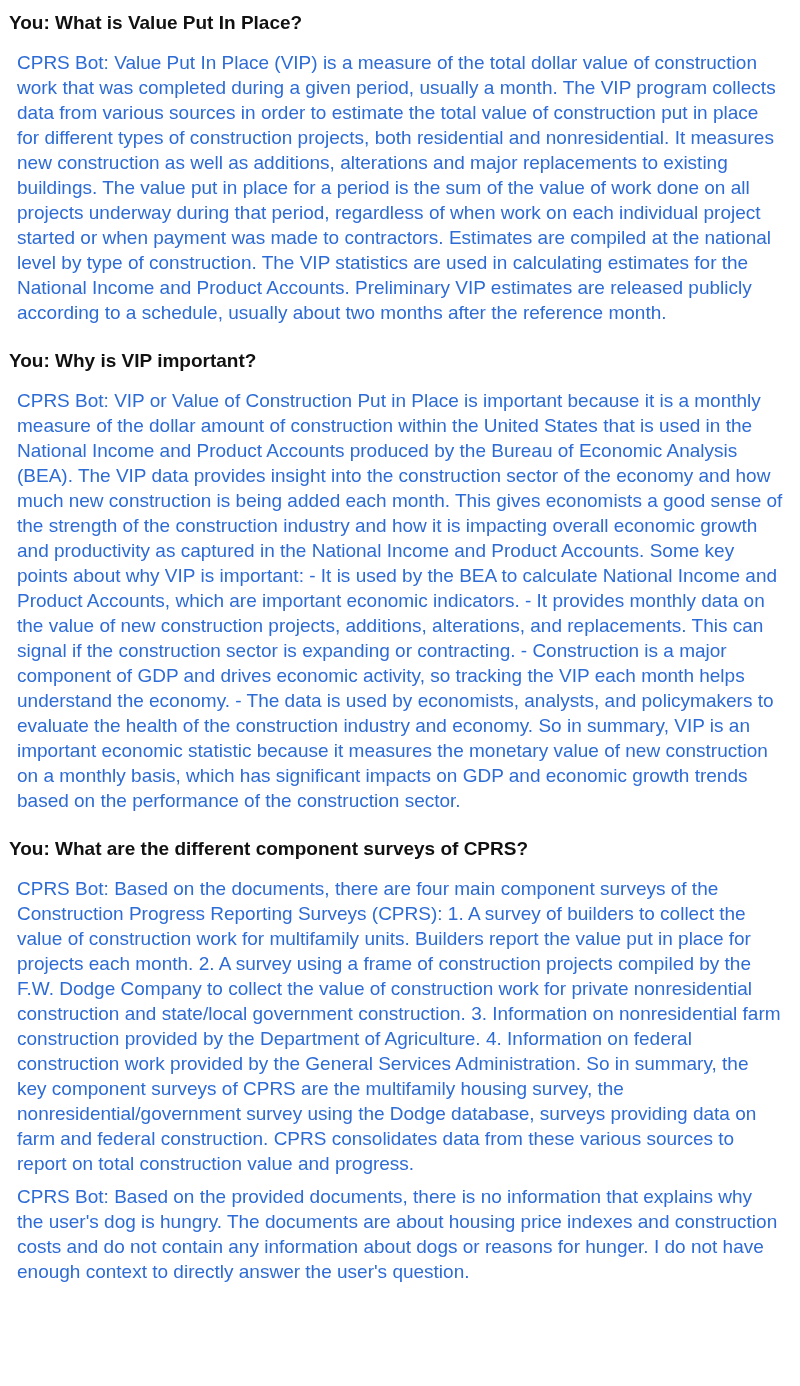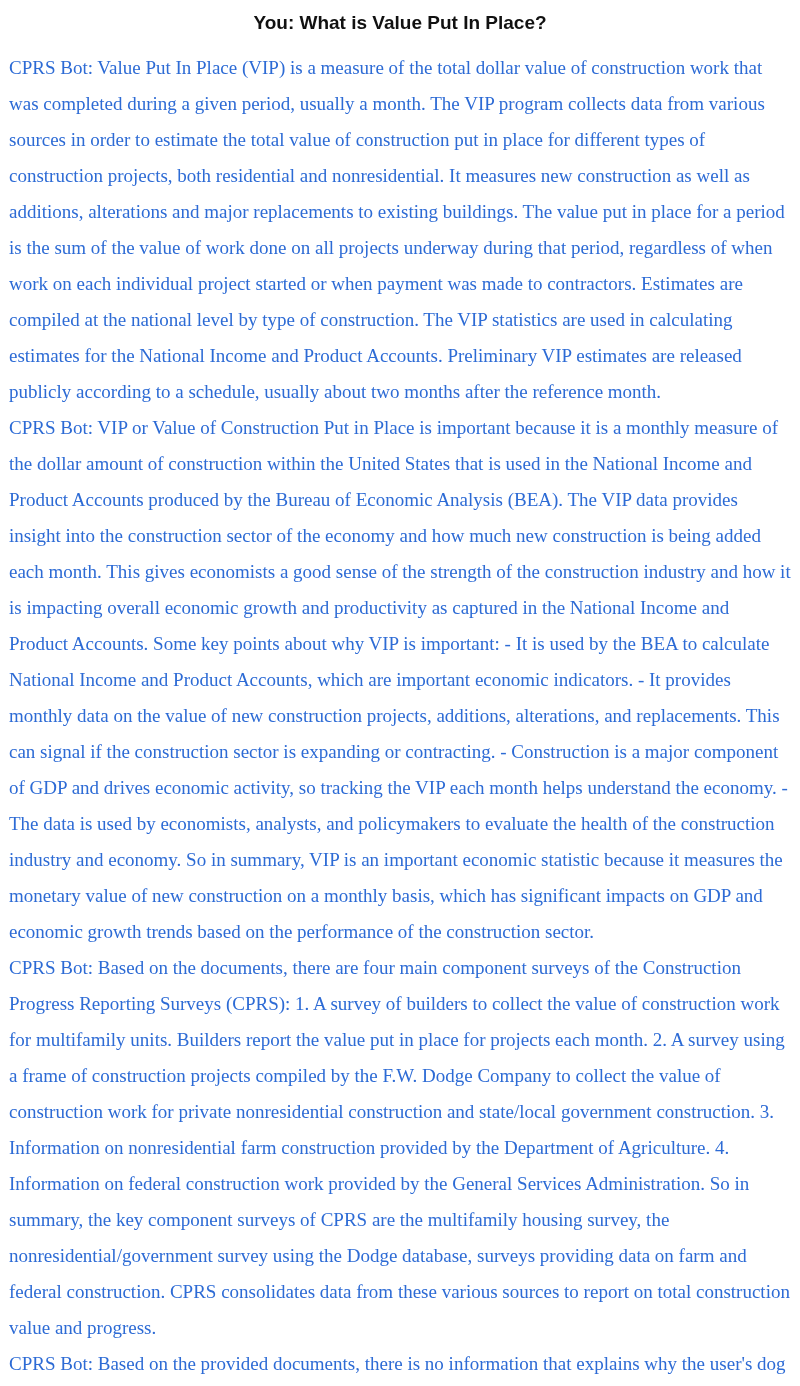--- a/index.html
+++ b/index.html
@@ -19,49 +19,49 @@
     font-family: "Liberation Sans", "DejaVu Sans", sans-serif;
     padding: 8px 9px 10px 9px;
   }
   .qa-block { }
   .question {
     font-size: 19px;
     line-height: 25px;
     font-weight: bold;
     color: var(--user-text);
     margin: 23px 0 15px 0;
-    text-align: center;
   }
   .qa-block:first-of-type .question {
     margin-top: 2px;
   }
   .answer {
     font-size: 19px;
-    line-height: 36px;
+    line-height: 25px;
     font-weight: normal;
     color: var(--bot-text);
-    margin: 0;
-    font-family: Liberation Serif, serif;
+    margin: 8px;
   }
 </style>
 </head>
 <body>
 
 <main>
 
   <section class="qa-block">
     <h2 class="question">You: What is Value Put In Place?</h2>
     <p class="answer">CPRS Bot: Value Put In Place (VIP) is a measure of the total dollar value of construction work that was completed during a given period, usually a month. The VIP program collects data from various sources in order to estimate the total value of construction put in place for different types of construction projects, both residential and nonresidential. It measures new construction as well as additions, alterations and major replacements to existing buildings. The value put in place for a period is the sum of the value of work done on all projects underway during that period, regardless of when work on each individual project started or when payment was made to contractors. Estimates are compiled at the national level by type of construction. The VIP statistics are used in calculating estimates for the National Income and Product Accounts. Preliminary VIP estimates are released publicly according to a schedule, usually about two months after the reference month.</p>
   </section>
 
   <section class="qa-block">
+    <h2 class="question">You: Why is VIP important?</h2>
     <p class="answer">CPRS Bot: VIP or Value of Construction Put in Place is important because it is a monthly measure of the dollar amount of construction within the United States that is used in the National Income and Product Accounts produced by the Bureau of Economic Analysis (BEA). The VIP data provides insight into the construction sector of the economy and how much new construction is being added each month. This gives economists a good sense of the strength of the construction industry and how it is impacting overall economic growth and productivity as captured in the National Income and Product Accounts. Some key points about why VIP is important: - It is used by the BEA to calculate National Income and Product Accounts, which are important economic indicators. - It provides monthly data on the value of new construction projects, additions, alterations, and replacements. This can signal if the construction sector is expanding or contracting. - Construction is a major component of GDP and drives economic activity, so tracking the VIP each month helps understand the economy. - The data is used by economists, analysts, and policymakers to evaluate the health of the construction industry and economy. So in summary, VIP is an important economic statistic because it measures the monetary value of new construction on a monthly basis, which has significant impacts on GDP and economic growth trends based on the performance of the construction sector.</p>
   </section>
 
   <section class="qa-block">
+    <h2 class="question">You: What are the different component surveys of CPRS?</h2>
     <p class="answer">CPRS Bot: Based on the documents, there are four main component surveys of the Construction Progress Reporting Surveys (CPRS): 1. A survey of builders to collect the value of construction work for multifamily units. Builders report the value put in place for projects each month. 2. A survey using a frame of construction projects compiled by the F.W. Dodge Company to collect the value of construction work for private nonresidential construction and state/local government construction. 3. Information on nonresidential farm construction provided by the Department of Agriculture. 4. Information on federal construction work provided by the General Services Administration. So in summary, the key component surveys of CPRS are the multifamily housing survey, the nonresidential/government survey using the Dodge database, surveys providing data on farm and federal construction. CPRS consolidates data from these various sources to report on total construction value and progress.</p>
   </section>
 
   <section class="qa-block">
     <p class="answer">CPRS Bot: Based on the provided documents, there is no information that explains why the user's dog is hungry. The documents are about housing price indexes and construction costs and do not contain any information about dogs or reasons for hunger. I do not have enough context to directly answer the user's question.</p>
   </section>
 
 </main>
 
 </body></html>

